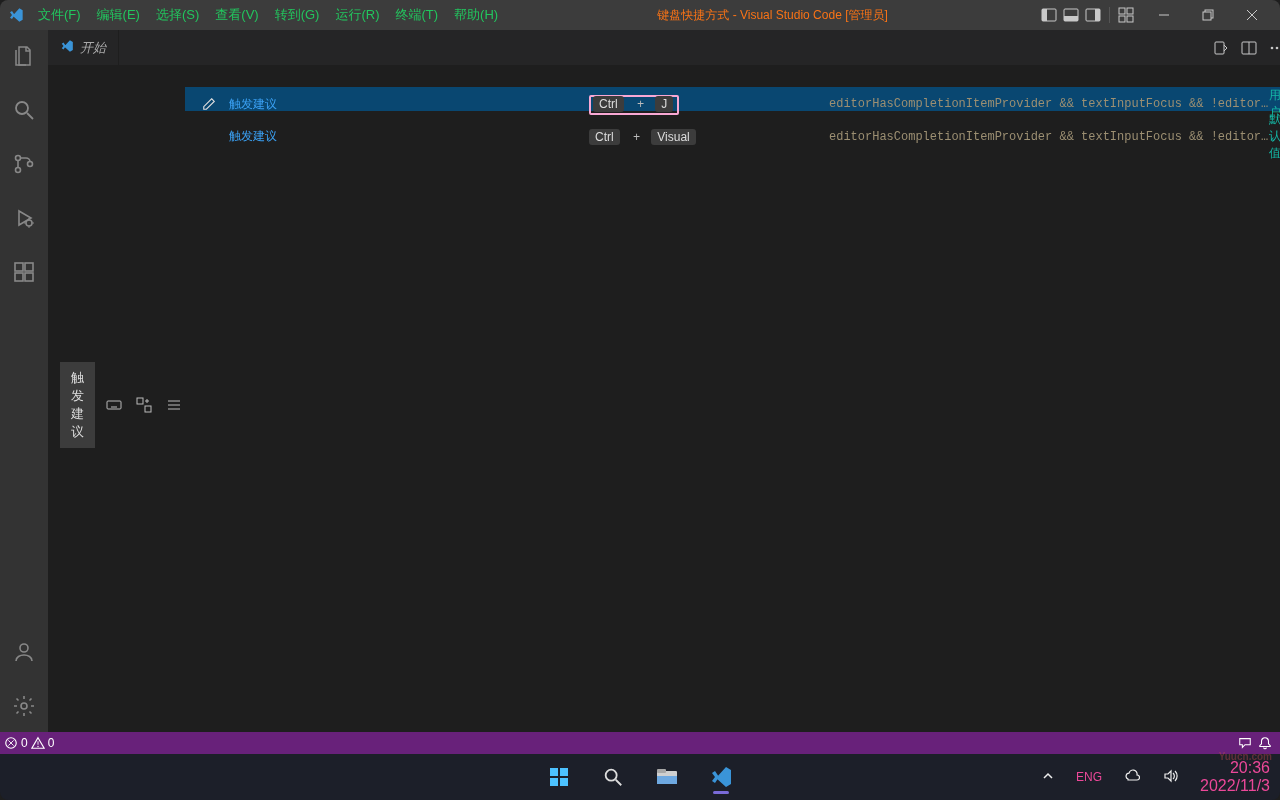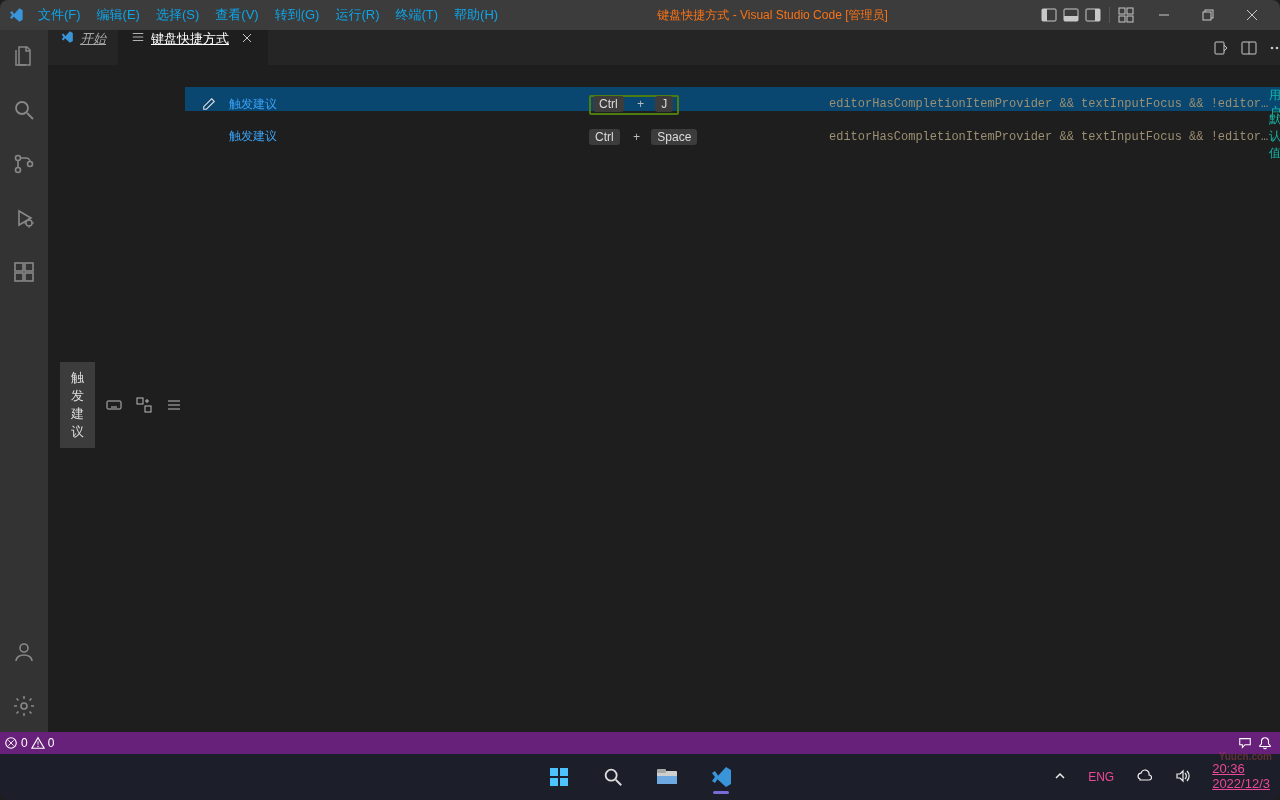--- a/index.html
+++ b/index.html
@@ -16,41 +16,41 @@
   }
   .titlebar {
     height: 30px;
     background: #3c3c3c;
     display: flex;
     align-items: center;
     padding: 0 6px;
   }
   .vs-logo { width: 16px; height: 16px; margin: 0 6px 0 2px; display: flex; align-items: center; justify-content: center; }
   .menubar { display: flex; gap: 0; }
-  .menu-item { padding: 4px 8px; color: #0ea5e9; cursor: default; }
+  .menu-item { padding: 4px 8px; color: #22c55e; cursor: default; }
   .title-text { flex: 1; text-align: center; color: #f97316; font-size: 12px; }
   .layout-controls { display: flex; align-items: center; gap: 2px; margin-right: 6px; }
   .layout-controls .ico, .win-controls .ico { width: 20px; height: 20px; display: flex; align-items: center; justify-content: center; color: #c8c8c8; }
   .layout-divider { width: 1px; height: 16px; background: #555; margin: 0 4px; }
   .win-controls { display: flex; }
   .win-btn { width: 44px; height: 30px; display: flex; align-items: center; justify-content: center; color: #c8c8c8; }
   .main { display: flex; height: calc(100% - 30px - 22px - 46px); }
   .activitybar {
     width: 48px;
     background: #333;
     display: flex; flex-direction: column;
     justify-content: space-between;
     padding: 6px 0;
   }
   .ab-top, .ab-bottom { display: flex; flex-direction: column; align-items: center; gap: 14px; }
   .ab-item { width: 48px; height: 40px; display: flex; align-items: center; justify-content: center; color: #888; }
   .ab-item svg { width: 24px; height: 24px; }
   .editor-area { flex: 1; display: flex; flex-direction: column; background: #1e1e1e; }
   .tabbar { height: 35px; background: #252526; display: flex; align-items: stretch; }
-  .tab { display: flex; gap: 6px; padding: 0 12px; color: #aaa; font-size: 13px; border-right: 1px solid #1e1e1e; text-decoration: underline; }
+  .tab { display: flex; align-items: center; gap: 6px; padding: 0 12px; color: #aaa; font-size: 13px; border-right: 1px solid #1e1e1e; }
   .tab.active { background: #1e1e1e; color: #fff; }
   .tab-icon { font-size: 14px; }
   .tab-close { width: 16px; height: 16px; display: flex; align-items: center; justify-content: center; margin-left: 4px; }
   .tab-actions { margin-left: auto; display: flex; align-items: center; gap: 8px; padding: 0 10px; color: #c5c5c5; }
   .tab-actions .ico { width: 20px; height: 20px; display:flex; align-items:center; justify-content:center; }
 
   .ks-container { flex: 1; padding: 12px 12px 0 12px; display: flex; flex-direction: row; }
   .ks-header-row { display: flex; align-items: center; gap: 8px; }
   .ks-search {
     flex: 1;
@@ -90,21 +90,21 @@
     padding: 0 6px;
     background: #3c3c3c;
     border-radius: 3px;
     margin-right: 2px;
     color: #ddd;
     font-family: "Segoe UI","Microsoft YaHei",sans-serif;
     line-height: 16px;
   }
   .plus { color: #bbb; margin: 0 4px; }
   .highlight-red {
-    border: 2px solid #4d7c0f;
+    border: 2px solid #f9a8d4;
     border-radius: 2px;
     padding: 1px 2px;
   }
 
   .statusbar {
     height: 22px;
     background: #68217a;
     display: flex;
     align-items: center;
     color: #fff;
@@ -128,21 +128,21 @@
     width: 40px; height: 40px; display:flex; align-items:center; justify-content:center;
     border-radius: 4px;
     position: relative;
   }
   .task-item.active::after {
     content: ""; position: absolute; bottom: 3px; left: 50%; transform: translateX(-50%);
     width: 16px; height: 3px; background: #7a6bd8; border-radius: 2px;
   }
   .task-right { margin-left: auto; display: flex; align-items: center; gap: 22px; color: #ec4899; font-size: 12px; }
   .tray-icon { color: #eee; }
-  .clock { line-height: 1.15; font-size: 13px; text-decoration: underline; }
+  .clock { text-align: right; line-height: 1.15; font-size: 16px; }
 
   .watermark {
     position: absolute; right: 8px; bottom: 38px;
     color: rgba(220, 80, 80, 0.35); font-size: 10px; font-weight: 600;
     pointer-events: none;
   }
 </style>
 </head>
 <body>
 
@@ -271,34 +271,20 @@
     </div>
   </div>
 
   <div class="editor-area">
     <div class="tabbar">
       <div class="tab">
         <span class="tab-icon"><svg width="14" height="14" viewBox="0 0 24 24">
               <path fill="#3a94d8" d="M17 2l5 3v14l-5 3-10-9 10-11zM3 8l3-2 4 6-4 6-3-2 3-4-3-4z"></path>
             </svg></span>
         <span style="font-style: italic;">开始</span>
-      </div>
-      <div class="tab active">
-        <span class="tab-icon"><svg width="14" height="14" viewBox="0 0 16 16">
-              <line x1="2" y1="4" x2="14" y2="4" stroke="#c8c8c8"></line>
-              <line x1="2" y1="8" x2="14" y2="8" stroke="#c8c8c8"></line>
-              <line x1="2" y1="12" x2="14" y2="12" stroke="#c8c8c8"></line>
-            </svg></span>
-        <span>键盘快捷方式</span>
-        <span class="tab-close">
-            <svg width="10" height="10" viewBox="0 0 10 10">
-              <line x1="1" y1="1" x2="9" y2="9" stroke="#c8c8c8"></line>
-              <line x1="9" y1="1" x2="1" y2="9" stroke="#c8c8c8"></line>
-            </svg>
-          </span>
       </div>
       <div class="tab-actions">
         <div class="ico">
             <svg width="16" height="16" viewBox="0 0 16 16">
               <rect x="2" y="2" width="9" height="12" rx="1" fill="none" stroke="#c8c8c8"></rect>
               <path d="M11 5l3 3-3 3" fill="none" stroke="#c8c8c8"></path>
             </svg>
           </div>
         <div class="ico">
             <svg width="16" height="16" viewBox="0 0 16 16">
@@ -365,21 +351,21 @@
           <div class="when">editorHasCompletionItemProvider &amp;&amp; textInputFocus &amp;&amp; !editorReadon…</div>
           <div class="src">用户</div>
         </div>
 
         <div class="ks-row">
           <div class="edit-icon"></div>
           <div class="cmd">触发建议</div>
           <div>
             <span class="keycap">Ctrl</span>
             <span class="plus">+</span>
-            <span class="keycap">Space</span>
+            <span class="keycap">Visual</span>
           </div>
           <div class="when">editorHasCompletionItemProvider &amp;&amp; textInputFocus &amp;&amp; !editorReadon…</div>
           <div class="src">默认值</div>
         </div>
       </div>
     </div>
   </div>
 </div>
 
 <div class="statusbar">
@@ -449,18 +435,18 @@
     <span>ENG</span>
     <span class="tray-icon"><svg width="16" height="16" viewBox="0 0 16 16">
           <path d="M4 11a3 3 0 0 1 1-5.8A4 4 0 0 1 13 7a2.5 2.5 0 0 1 0 5H4z" fill="none" stroke="#eee" stroke-width="1.2"></path>
         </svg></span>
     <span class="tray-icon"><svg width="16" height="16" viewBox="0 0 16 16">
           <path d="M3 6h3l3-3v10l-3-3H3z" fill="none" stroke="#eee" stroke-width="1.2"></path>
           <path d="M11 5a4 4 0 0 1 0 6M13 3a7 7 0 0 1 0 10" fill="none" stroke="#eee" stroke-width="1.2"></path>
         </svg></span>
     <div class="clock">
       <div>20:36</div>
-      <div>2022/12/3</div>
+      <div>2022/11/3</div>
     </div>
   </div>
 </div>
 
 <div class="watermark">Yuucn.com</div>
 
 </body></html>

